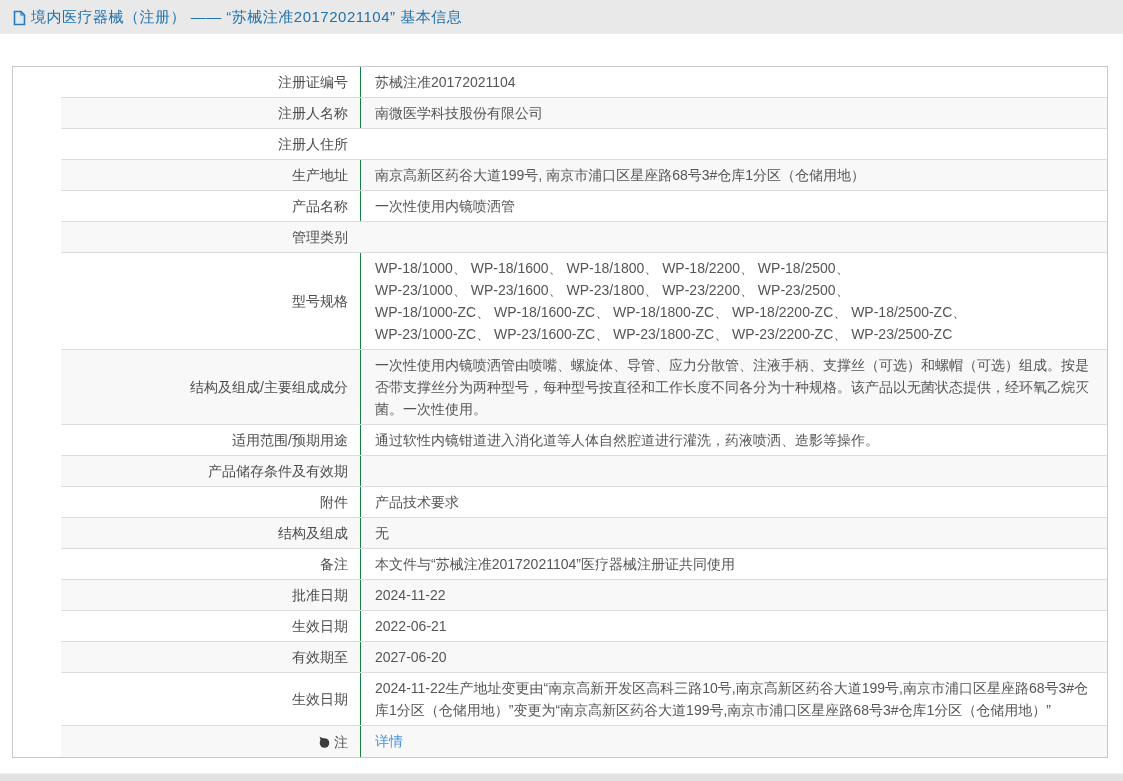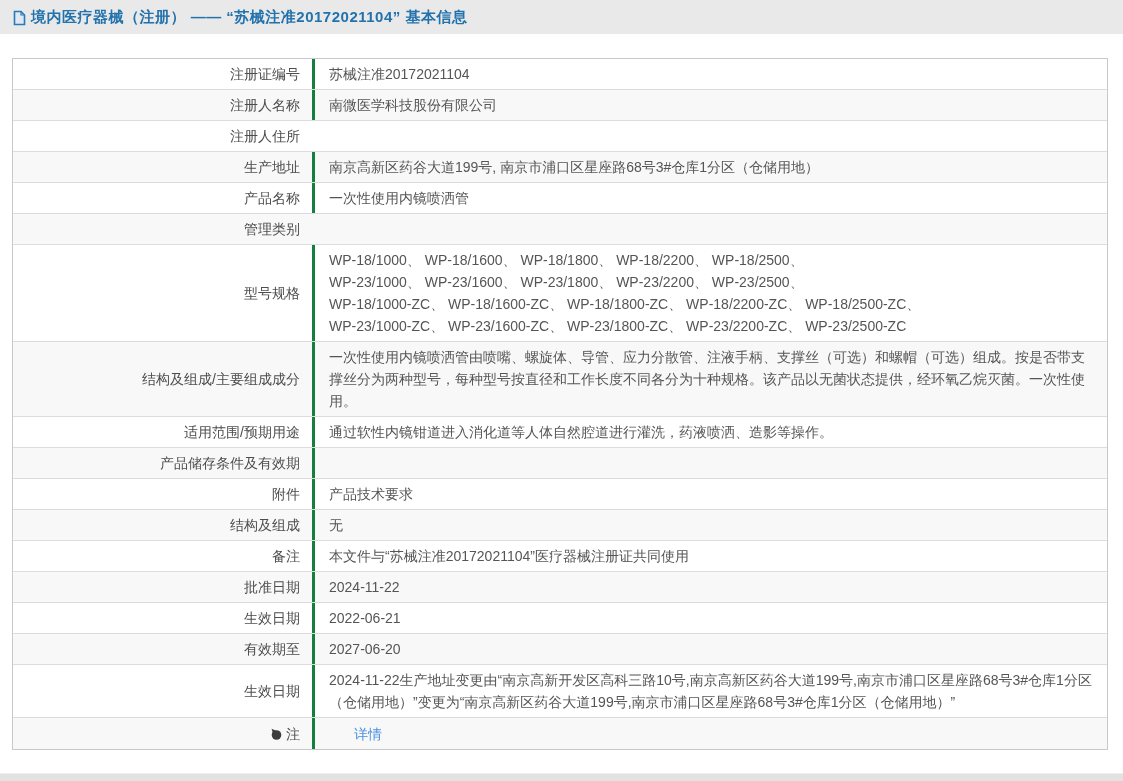--- a/index.html
+++ b/index.html
@@ -14,55 +14,56 @@
   .topbar {
     width: 100%; height: 34px;
     background: #e9e9e9;
     display: flex; align-items: center;
     padding-left: 13px;
   }
   .doc-icon { display: inline-flex; margin-right: 5px; position: relative; top: 1px; }
   .page-title {
     color: #2272ad;
     font-size: 15px;
-    font-weight: 700;
+    font-weight: 400;
     letter-spacing: 0.5px;
     white-space: nowrap;
   }
   
   .info-table {
     position: absolute;
-    left: 12px; top: 58px;
+    left: 12px; top: 66px;
     width: 1096px;
     border: 1px solid #c9c9c9;
     background: #fff;
+    padding-left: 48px;
   }
   .row {
     display: flex;
     min-height: 31px;
     border-bottom: 1px solid #dcdcdc;
     background: #ffffff;
   }
   .row:last-child { border-bottom: none; }
   .row:nth-child(even) { background: #f8f8f8; }
   .cell { padding: 4px 12px; font-size: 14px; color: #555; line-height: 22px; }
   .label {
     flex: 0 0 299px; width: 299px;
     display: flex; align-items: center; justify-content: flex-end;
     text-align: right;
     color: #4d4d4d;
   }
   .value {
     flex: 1 1 auto;
-    border-left: 3px solid #15803d;
-    display: flex; align-items: center;
+    border-left: 1px solid #15803d;
+    display: flex; 
     padding-left: 14px;
   }
   .value span, .value a { white-space: pre-line; }
-  .link { color: #4a90e2; text-decoration: none; cursor: pointer; margin-left: 25px; }
+  .link { color: #4a90e2; text-decoration: none; cursor: pointer; }
   .note-icon { display: inline-flex; margin-right: 4px; position: relative; top: 1px; }
   
   .bottom-strip {
     position: absolute;
     left: 0; bottom: 0;
     width: 100%; height: 8px;
     background: #e2e2e2;
     border-top: 1px solid #efefef;
   }
 </style>

